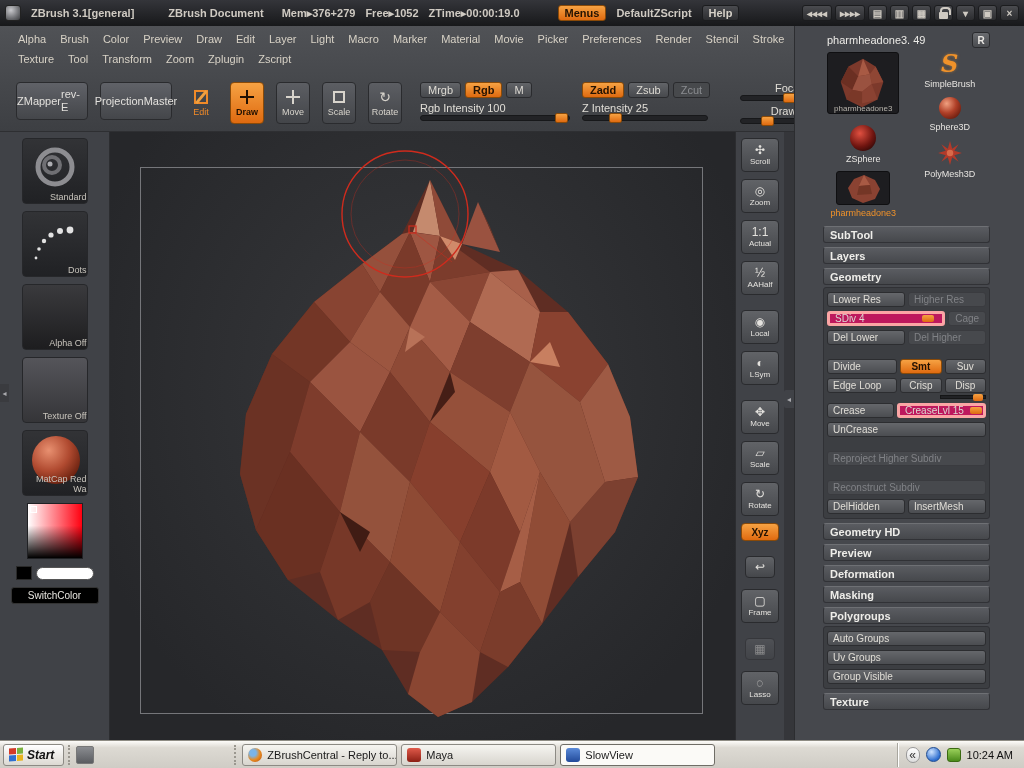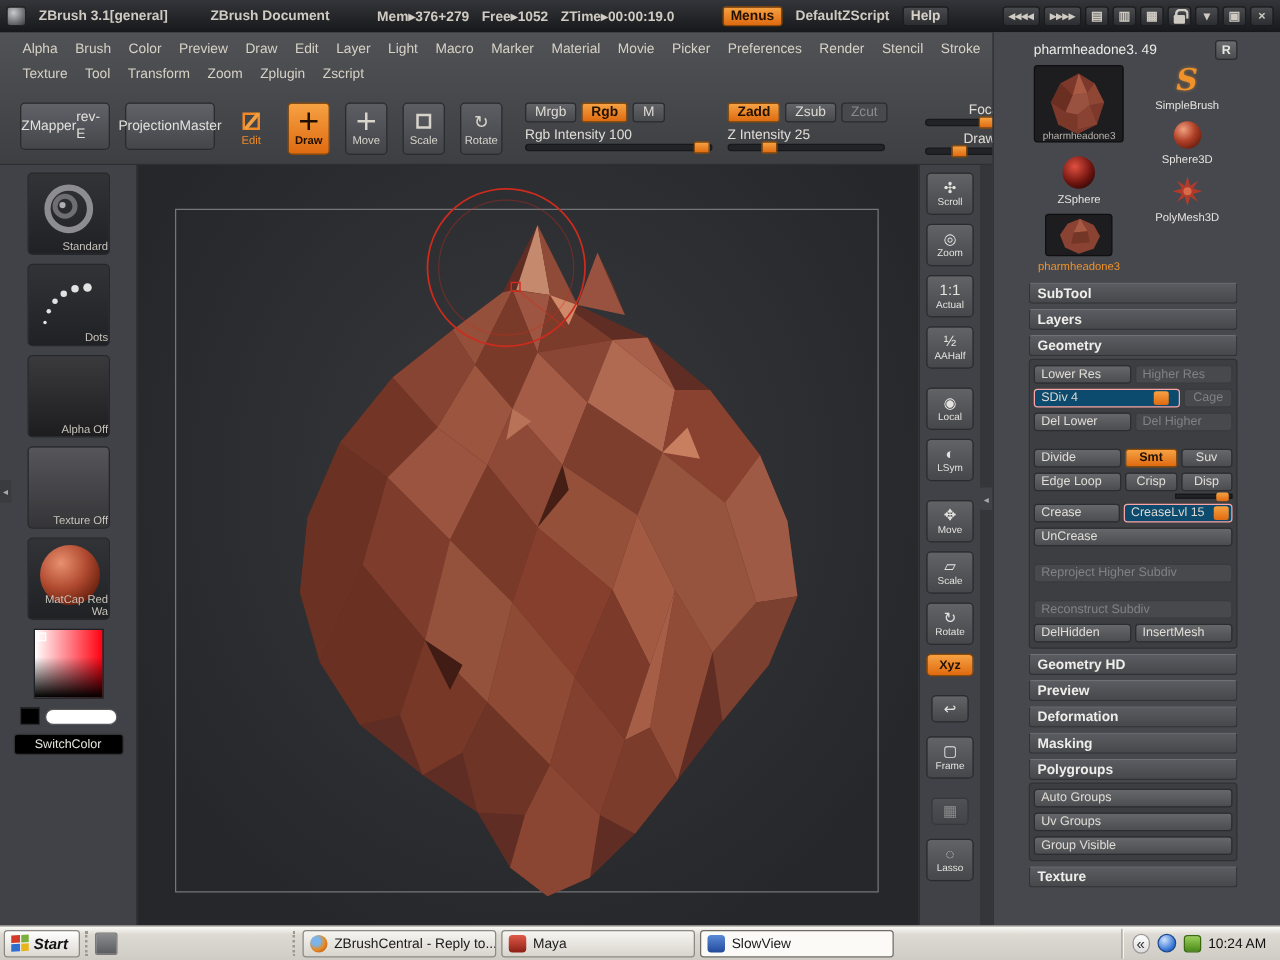--- a/index.html
+++ b/index.html
@@ -127,21 +127,21 @@
     border-top-color:#6e7074; border-radius:3px; color:#eeede9; font-weight:bold; font-size:11px;
     display:flex; align-items:center; padding-left:6px; }
   .secbody { background:#3c3e42; border:1px solid #303135; border-radius:3px; padding:4px 3px; margin:-2px 0 4px 0;
     display:flex; flex-direction:column; gap:4px; }
   .prow { display:flex; gap:3px; }
   .pbtn { flex:1; height:15px; border-radius:3px; background:linear-gradient(#65676b,#4b4d51); border:1px solid #2c2d30;
     color:#e0ddd6; font-size:10px; display:flex; align-items:center; padding-left:5px; white-space:nowrap; overflow:hidden; }
   .pbtn.c { justify-content:center; padding-left:0; }
   .pbtn.dis { background:#47494d; color:#808286; border-color:#3a3b3f; }
   .pbtn.on { background:linear-gradient(#f6a243,#df6a10); color:#221102; border-color:#8a4a08; font-weight:bold; }
-  .pslider { position:relative; background:#0c4a6e; border:1px solid #fca5a5; border-radius:3px; color:#dcd9d2;
+  .pslider { position:relative; background:#be185d; border:3px solid #fca5a5; border-radius:3px; color:#dcd9d2;
     font-size:10px; display:flex; align-items:center; padding-left:5px; height:15px; overflow:hidden; }
   .pslider .ph { position:absolute; top:1px; bottom:1px; width:12px; border-radius:2px;
     background:linear-gradient(#f6a243,#df6a10); }
   .minirow { display:flex; justify-content:flex-end; margin-top:-2px; }
   .mini { width:46px; height:4px; background:#212225; border:1px solid #151617; position:relative; }
   .mini .ph { position:absolute; right:2px; top:-2px; width:10px; height:7px; background:linear-gradient(#f6a243,#df6a10); border-radius:2px; }
   .gap6 { height:6px; }
 
   
   .taskbar { position:absolute; left:0; top:740px; width:1024px; height:28px;
@@ -171,21 +171,21 @@
   .trico2 { width:14px; height:14px; border-radius:3px; background:linear-gradient(#9ad05a,#4a8a1a); border:1px solid #3a6a12; }
   .clock { font-size:11px; color:#111; }
 </style>
 </head>
 <body>
 
 <div class="titlebar">
   <span class="tlogo"></span>
   <span class="tsep">ZBrush  3.1[general]</span>
   <span class="tsep" style="margin-left:24px;">ZBrush Document</span>
-  <span class="tsep" style="margin-left:28px;">Mem▸376+279</span>
+  <span class="tsep" style="margin-left:8px;">Mem▸376+279</span>
   <span class="tsep">Free▸1052</span>
   <span class="tsep">ZTime▸00:00:19.0</span>
   <span class="tbtn orange">Menus</span>
   <span class="tsep">DefaultZScript</span>
   <span class="tbtn">Help</span>
   <span class="winbtns">
     <span class="wbtn" style="width:30px">◂◂◂◂</span>
     <span class="wbtn" style="width:30px">▸▸▸▸</span>
     <span class="wbtn">▤</span>
     <span class="wbtn">▥</span>

